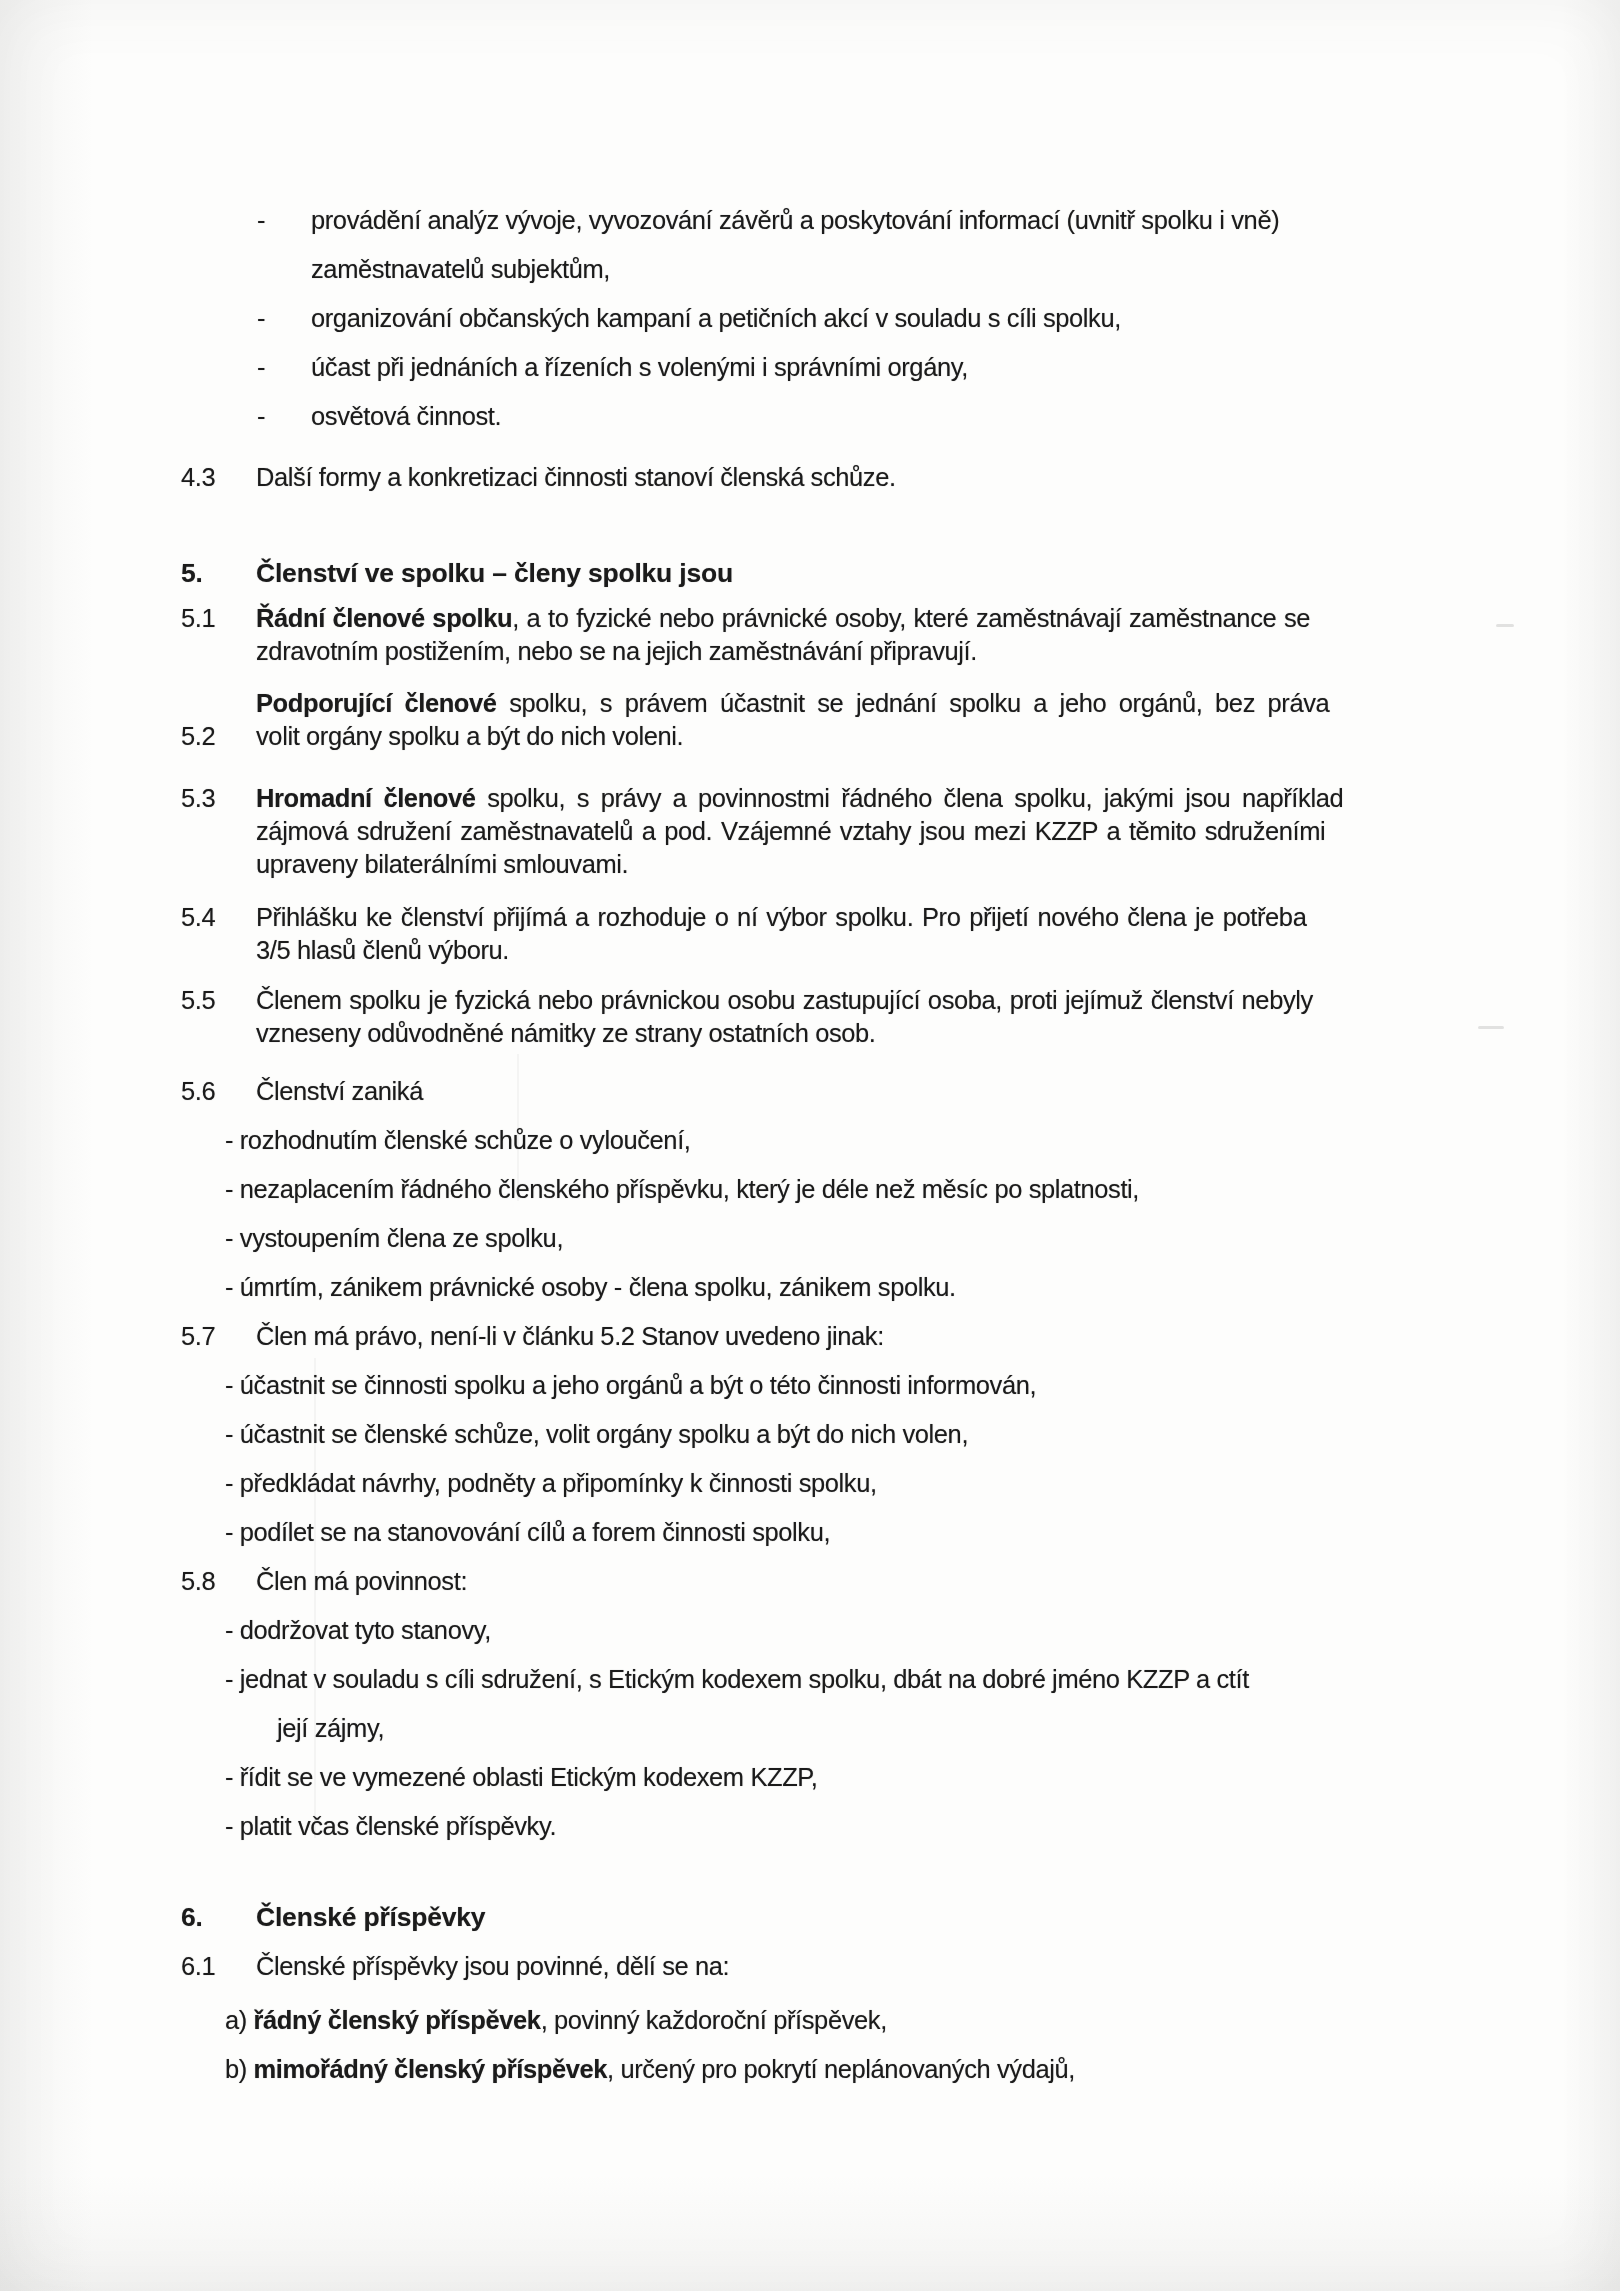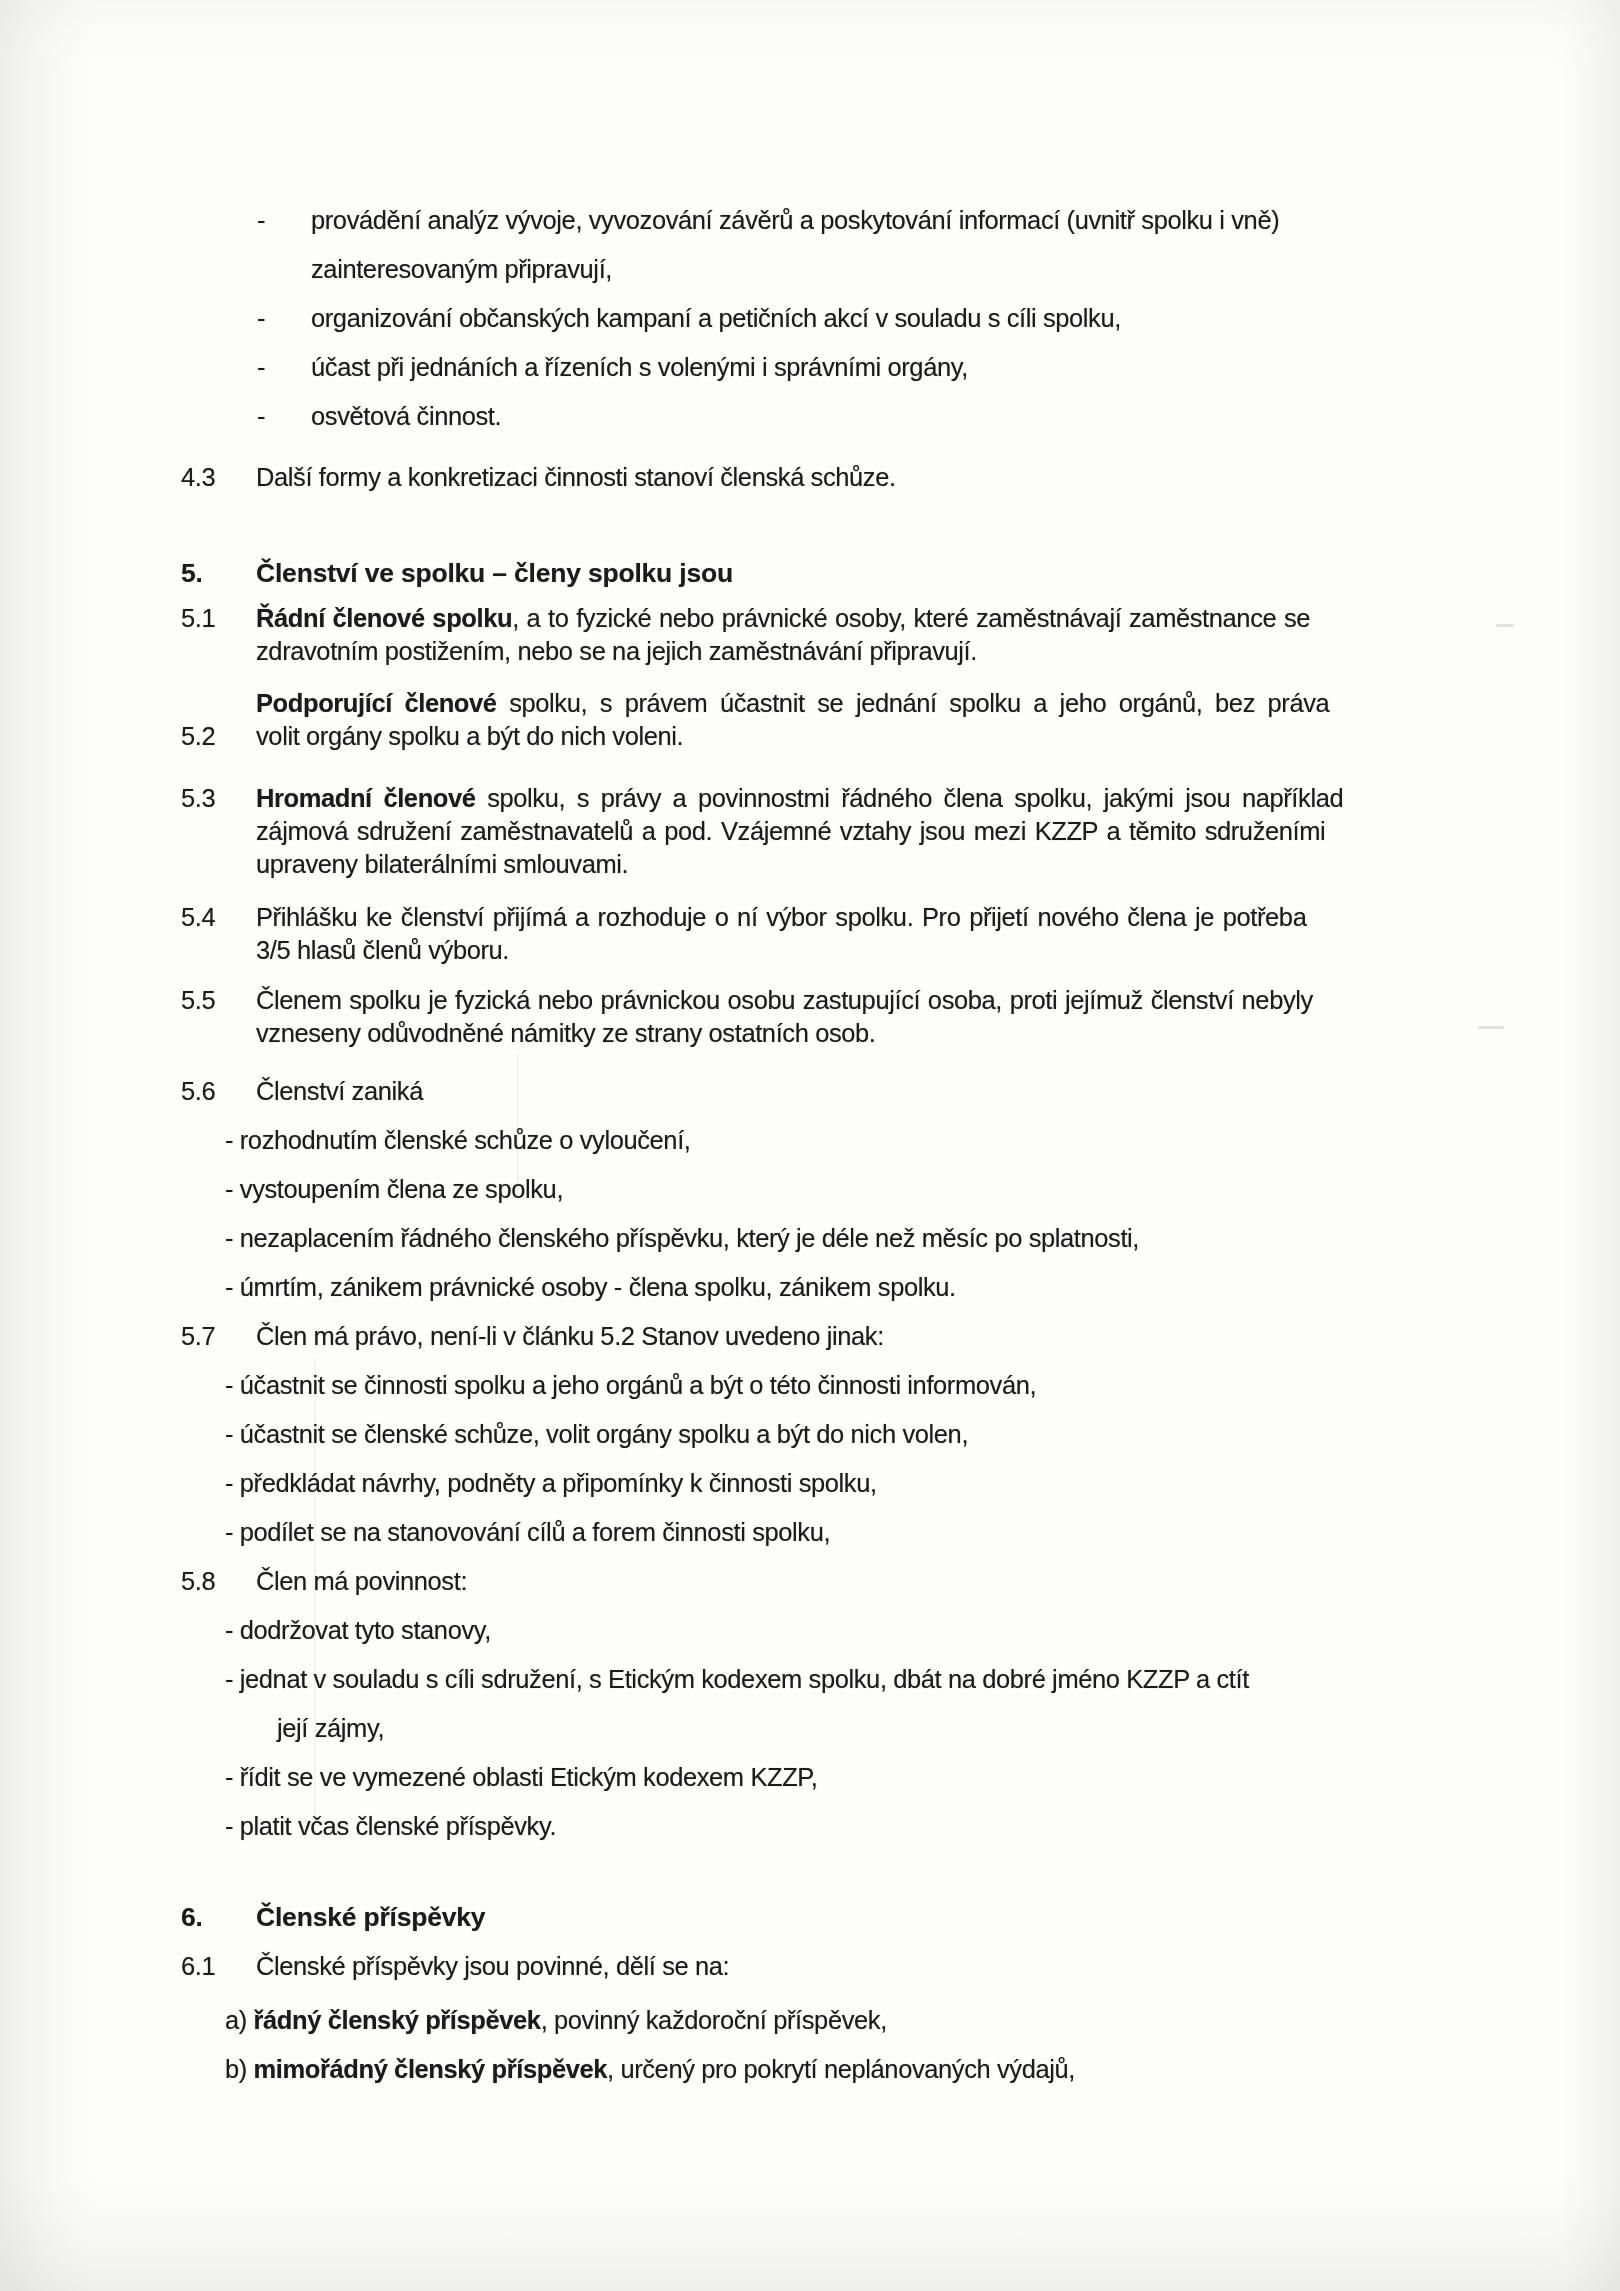--- a/index.html
+++ b/index.html
@@ -87,21 +87,21 @@
   <div class="speck k1"></div>
   <div class="speck k2"></div>
 
   <div class="toplist t">
     <div class="li">
       <span class="dash">-</span>
       <span class="lt">provádění analýz vývoje, vyvozování závěrů a poskytování informací (uvnitř spolku i vně)</span>
     </div>
     <div class="li">
       <span class="dash"></span>
-      <span class="lt">zainteresovaným připravují,</span>
+      <span class="lt">zaměstnavatelů subjektům,</span>
     </div>
     <div class="li">
       <span class="dash">-</span>
       <span class="lt">organizování občanských kampaní a petičních akcí v souladu s cíli spolku,</span>
     </div>
     <div class="li">
       <span class="dash">-</span>
       <span class="lt">účast při jednáních a řízeních s volenými i správními orgány,</span>
     </div>
     <div class="li">
@@ -166,22 +166,22 @@
   </div>
 
   <div id="s56">
     <div class="row t">
       <span class="num">5.6</span>
       <div class="body">
           <span class="line">Členství zaniká</span>
         </div>
     </div>
     <span class="subline t">- rozhodnutím členské schůze o vyloučení,</span>
+    <span class="subline t">- nezaplacením řádného členského příspěvku, který je déle než měsíc po splatnosti,</span>
     <span class="subline t">- vystoupením člena ze spolku,</span>
-    <span class="subline t">- nezaplacením řádného členského příspěvku, který je déle než měsíc po splatnosti,</span>
     <span class="subline t">- úmrtím, zánikem právnické osoby - člena spolku, zánikem spolku.</span>
   </div>
 
   <div id="s57">
     <div class="row t">
       <span class="num">5.7</span>
       <div class="body">
           <span class="line">Člen má právo, není-li v článku 5.2 Stanov uvedeno jinak:</span>
         </div>
     </div>

